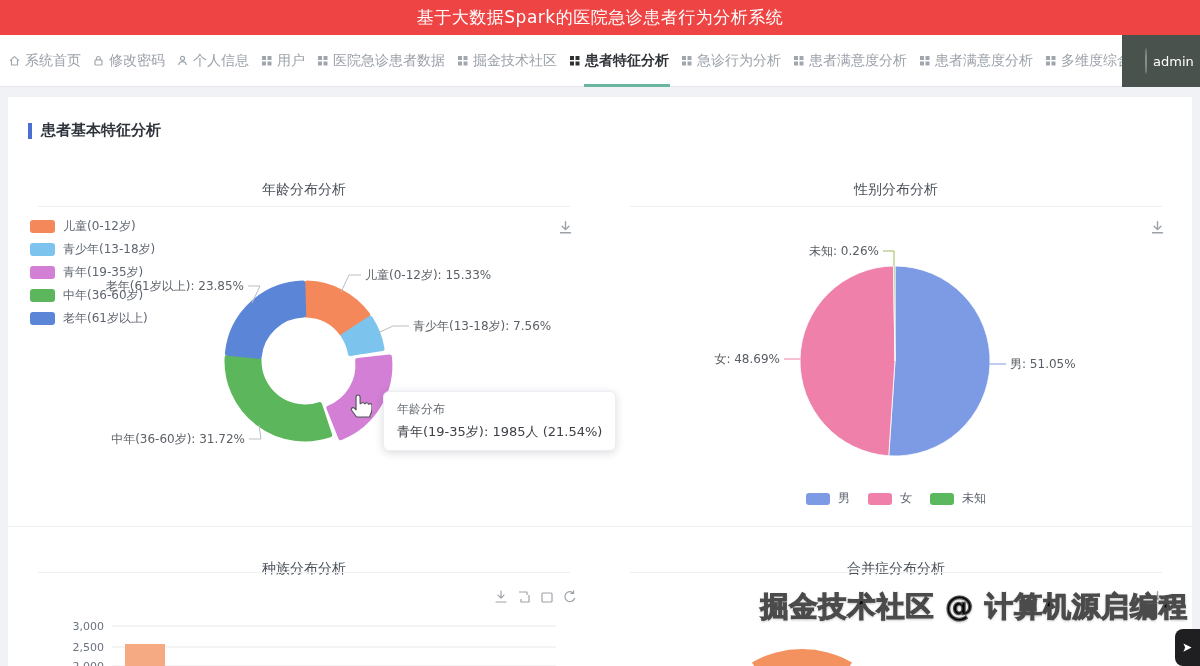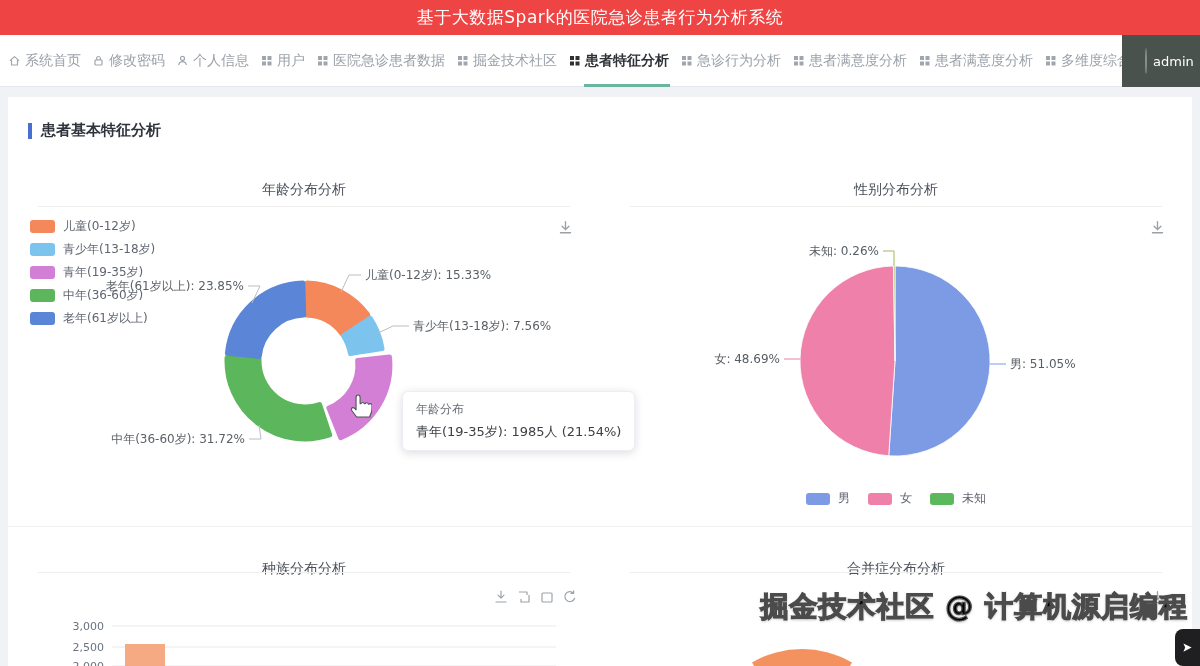--- a/index.html
+++ b/index.html
@@ -45,21 +45,21 @@
   .row2 .dl-icon{top:62px;}
   .toolbar{position:absolute;right:22px;top:62px;display:flex;gap:7px;}
   .toolbar svg{cursor:pointer;}
   
   .vlegend{position:absolute;left:22px;top:55px;display:flex;flex-direction:column;gap:6px;}
   .hlegend{position:absolute;left:0;right:0;top:327px;display:flex;justify-content:center;gap:18px;}
   .lg-item{display:flex;align-items:center;gap:8px;font-size:12px;color:#5f6570;cursor:pointer;}
   .sw{width:25px;height:13px;border-radius:3px;}
   .hlegend .sw{width:24px;height:12px;}
   
-  .tooltip{position:absolute;left:394px;top:228px;background:#fff;border:1px solid #ebeef5;border-radius:6px;
+  .tooltip{position:absolute;left:375px;top:228px;background:#fff;border:1px solid #ebeef5;border-radius:6px;
            box-shadow:0 2px 10px rgba(0,0,0,.14);padding:9px 13px;white-space:nowrap;z-index:5;}
   .tt-l1{font-size:12px;color:#6a6f76;margin-bottom:5px;}
   .tt-l2{font-size:13px;color:#3d4146;}
   .cursor-hand{position:absolute;left:342px;top:230px;z-index:6;pointer-events:none;}
   
   .watermark{position:absolute;right:12px;top:588px;font-size:28px;font-weight:bold;color:#000000;
              -webkit-text-stroke:1.2px #4b4b4b;text-shadow:0 1px 3px rgba(0,0,0,.35);
              letter-spacing:1px;white-space:nowrap;z-index:8;}
   .corner-box{position:absolute;right:0;top:629px;width:25px;height:37px;background:#1f1f21;
               border-radius:8px 0 0 8px;display:flex;align-items:center;justify-content:center;z-index:9;cursor:pointer;}

